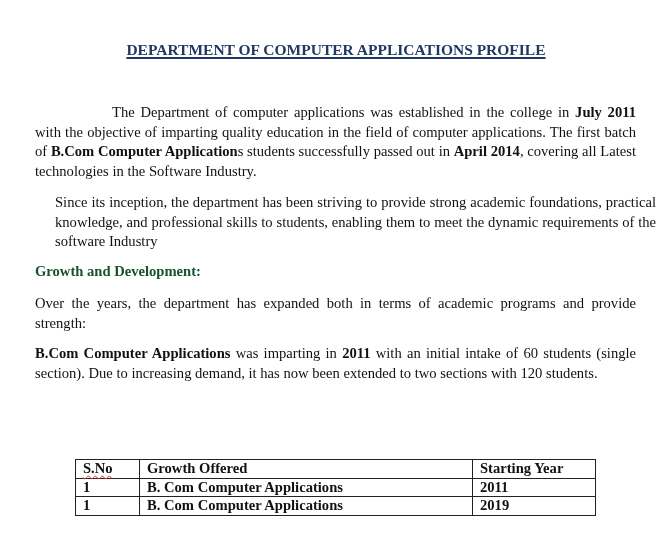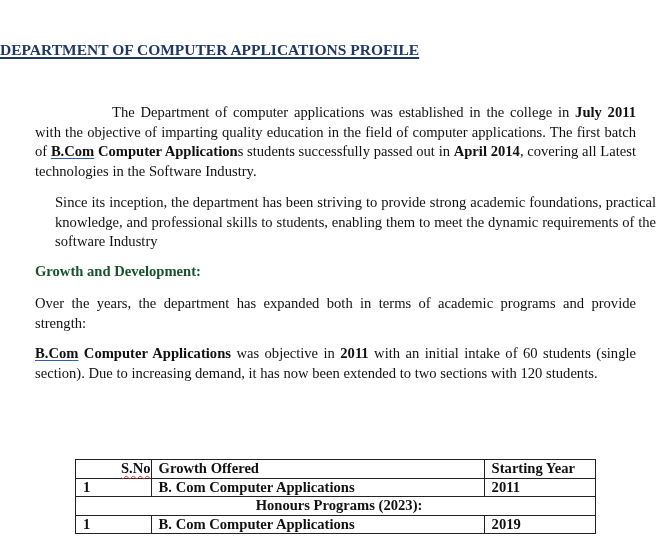--- a/index.html
+++ b/index.html
@@ -1,68 +1,65 @@
 <!DOCTYPE html>
 <html><head>
 <meta charset="utf-8">
 <style>
   html, body { margin: 0; padding: 0; background: #ffffff; }
   body { width: 672px; height: 554px; position: relative; overflow: hidden;
          font-family: "Liberation Serif", "DejaVu Serif", serif; color: #111; }
-  .title { position: absolute; top: 41px; left: 0; width: 672px; 
+  .title { position: absolute; top: 41px; left: 0; width: 672px; text-align: center;
            font-weight: bold; font-size: 15.5px; color: #1f3864; }
   .title span { text-decoration: underline; text-decoration-thickness: 1.5px; text-underline-offset: 2px; }
   .para { position: absolute; left: 35px; width: 601px; font-size: 14.6px; line-height: 19.6px;
           text-align: justify; text-align-last: left; }
   .para b { font-weight: bold; }
-  .bcom { font-weight: bold; text-decoration: underline; text-decoration-color: #2e5fae; text-underline-offset: 2px; }
+  .bcom { font-weight: bold; text-decoration-color: #2e5fae; text-underline-offset: 2px; }
   .p1 { top: 103px; text-indent: 77px; }
   .p2 { top: 193px; margin-left: 20px; }
   .heading { position: absolute; top: 263px; left: 35px; font-weight: bold; font-size: 14.6px; color: #14532d; }
   .p3 { top: 294px; }
   .p4 { top: 344px; }
   table.courses { position: absolute; top: 459px; left: 75px; width: 521px; border-collapse: collapse;
                   font-size: 14.6px; font-weight: bold; }
   table.courses td { border: 1px solid #222; padding: 0 0 0 7px; height: 17.5px; line-height: 17px; }
   td.c1 { width: 56px; }
   td.c2 { width: 325px; }
   td.span { text-align: center; padding-left: 0; }
-  .sno { text-decoration: underline wavy #d43030; text-decoration-thickness: 1px; text-underline-offset: 2px; margin-left: 38px; }
+  .sno { text-decoration: underline wavy #d43030; text-decoration-thickness: 1px; text-underline-offset: 2px; }
 </style>
 </head>
 <body>
 
 <div class="title">
   <span>DEPARTMENT OF COMPUTER APPLICATIONS PROFILE</span>
 </div>
 
 <div class="para p1"><span>The Department of computer applications was established in the college in </span><b>July 2011</b><span> with the objective of imparting quality education in the field of computer applications. The first batch of </span><span class="bcom">B.Com</span><b> Computer Application</b><span>s students successfully passed out in </span><b>April 2014</b><span>, covering all Latest technologies in the Software Industry.</span></div>
 
 <div class="para p2">Since its inception, the department has been striving to provide strong academic foundations, practical knowledge, and professional skills to students, enabling them to meet the dynamic requirements of the software Industry</div>
 
 <div class="heading">Growth and Development:</div>
 
 <div class="para p3">Over the years, the department has expanded both in terms of academic programs and provide strength:</div>
 
-<div class="para p4"><span class="bcom">B.Com</span><b> Computer Applications</b><span> was objective in </span><b>2011</b><span> with an initial intake of 60 students (single section). Due to increasing demand, it has now been extended to two sections with 120 students.</span></div>
+<div class="para p4"><span class="bcom">B.Com</span><b> Computer Applications</b><span> was imparting in </span><b>2011</b><span> with an initial intake of 60 students (single section). Due to increasing demand, it has now been extended to two sections with 120 students.</span></div>
 
 <table class="courses">
   <tbody>
       <tr>
     <td class="c1"><span class="sno">S.No</span></td>
     <td class="c2">Growth Offered</td>
     <td>Starting Year</td>
   </tr>
   <tr>
     <td>1</td>
     <td>B. Com Computer Applications</td>
     <td>2011</td>
   </tr>
   <tr>
-    <td colspan="3" class="span">Honours Programs (2023):</td>
-  </tr>
-  <tr>
     <td>1</td>
     <td>B. Com Computer Applications</td>
     <td>2019</td>
   </tr>
 </tbody>
   </table>
 
 </body></html>

